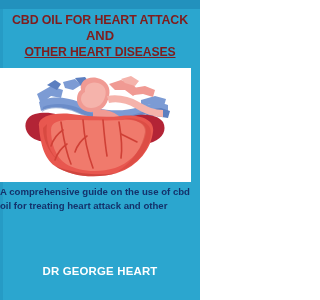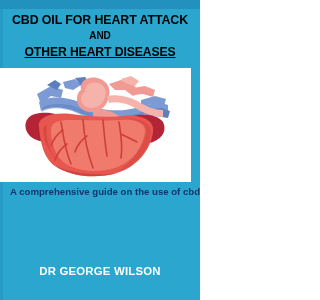--- a/index.html
+++ b/index.html
@@ -30,30 +30,30 @@
     width: 3px; height: 300px;
     background: #2291bd;
     opacity: .55;
   }
   
   .title-block {
     position: absolute;
     top: 12px; left: 0;
     width: 200px;
     text-align: center;
-    color: #000000;
+    color: #7f1d1d;
   }
   .title-line {
     font-weight: bold;
     font-size: 12.4px;
     line-height: 16px;
     letter-spacing: -0.1px;
     white-space: nowrap;
   }
-  .title-line.l2 { font-size: 10px; }
+  .title-line.l2 { font-size: 13px; }
   .title-line.l3 { font-size: 12.2px; text-decoration: underline; }
 
   
   .art-panel {
     position: absolute;
     top: 68px; left: 0;
     width: 191px;
     height: 114px;
     background: #ffffff;
   }
@@ -73,21 +73,21 @@
     align-items: center;
     justify-content: center;
   }
   .heart-wrap svg { display: block; }
 
   
   .subtitle {
     position: absolute;
     top: 185px; left: 0;
     width: 200px;
-    text-align: right;
+    text-align: left;
     color: #14326b;
   }
   .sub-line {
     font-weight: bold;
     font-size: 9.6px;
     line-height: 14px;
     white-space: nowrap;
   }
 
   
@@ -185,17 +185,18 @@
           <path d="M100 60 C106 63 112 66 116 68"></path>
           <path d="M82 46 C83 58 84 70 86 82"></path>
         </g>
         <path d="M34 92 C50 103 76 105 96 99 C78 102 54 100 34 92 Z" fill="#c03b36" opacity=".6"></path>
       </g>
     </svg>
   </div>
 
   <div class="subtitle">
     <div class="sub-line">A comprehensive guide on the use of cbd</div>
+    <div class="sub-line">oil for treating heart attack and other</div>
   </div>
 
-  <div class="author-name">DR GEORGE WILSON</div>
+  <div class="author-name">DR GEORGE HEART</div>
 
 </div>
 
 </body></html>

